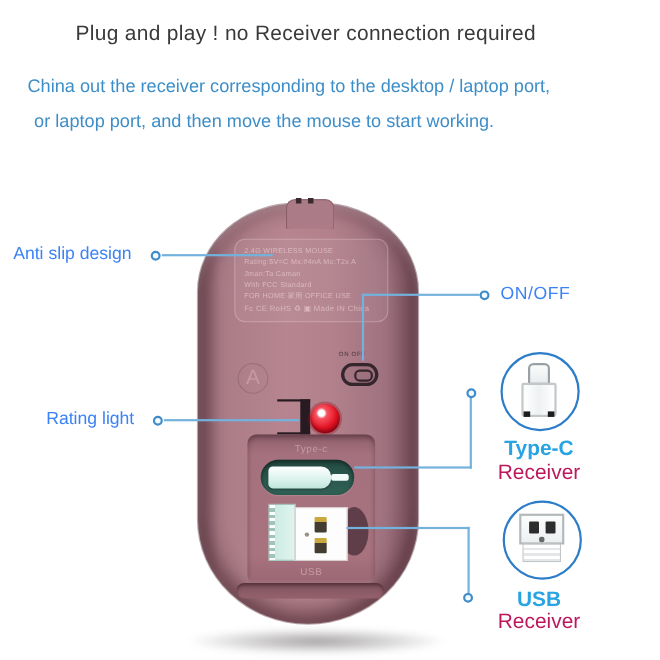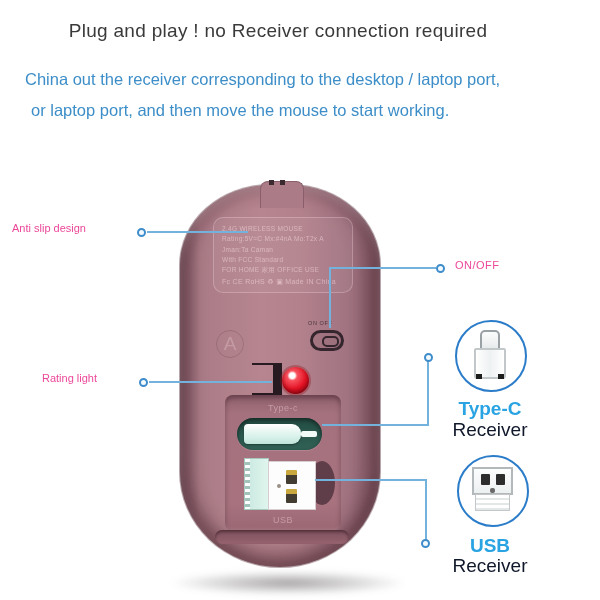--- a/index.html
+++ b/index.html
@@ -8,21 +8,21 @@
     font-family:"Liberation Sans", sans-serif;overflow:hidden;
   }
   .abs{position:absolute;}
 
   
   .heading{left:0;top:20px;width:556px;text-align:center;font-size:19px;color:#3a3a3a;letter-spacing:.3px;}
   .instructions{left:25px;top:64px;font-size:16.5px;line-height:30.5px;color:#3d8ec8;}
   .instructions .ln2,.instructions .ln3{padding-left:6px;}
 
   
-  .lbl{font-size:11px;color:#ec4899;}
+  .lbl{font-size:16px;color:#3b82f6;}
   .lbl-anti{left:12px;top:222px;}
   .lbl-engine{left:42px;top:372px;}
   .lbl-onoff{left:455px;top:259px;letter-spacing:.5px;}
 
   
   .line{background:#74b2de;}
   .dot{width:5px;height:5px;border:2px solid #3f8ccb;border-radius:50%;background:#f4fbff;}
   .l-anti{left:147px;top:231px;width:101px;height:2px;}
   .d-anti{left:137px;top:228px;}
   .l-engine{left:149px;top:381px;width:123px;height:2px;}
@@ -118,21 +118,21 @@
 
   .usbplug-metal{left:13px;top:10px;width:41px;height:28px;border:2px solid #b3b8bb;
     background:linear-gradient(#fcfdfd,#edf0f1);box-sizing:border-box;}
   .usbplug-contact{width:9px;height:11px;background:#2d2d2d;top:5px;border-radius:1px;}
   .usbplug-contact.k1{left:7px;} .usbplug-contact.k2{left:22px;}
   .usbplug-hole{left:16px;top:19px;width:5px;height:5px;background:#6a6a6a;border-radius:2px;}
   .usbplug-body{left:16px;top:37px;width:35px;height:17px;border:1px solid #c3c7ca;
     background:repeating-linear-gradient(180deg,#ffffff 0 3px,#e4e7e8 3px 5px);box-sizing:border-box;}
 
   .rx-name{width:100px;text-align:center;color:#29a3e2;font-size:19px;font-weight:bold;}
-  .rx-cap{width:112px;text-align:center;color:#0f172a;font-size:19px;}
+  .rx-cap{width:112px;text-align:center;color:#be185d;font-size:19px;}
   .rx-name.tc{left:440px;top:398px;} .rx-cap.tc{left:434px;top:419px;}
   .rx-name.ub{left:440px;top:535px;} .rx-cap.ub{left:434px;top:555px;}
 </style>
 </head>
 <body>
 
 <div class="abs heading">Plug and play !  no Receiver connection required</div>
 
 <div class="abs instructions">
   <div class="ln1">China out the receiver corresponding to the desktop / laptop port,</div>

